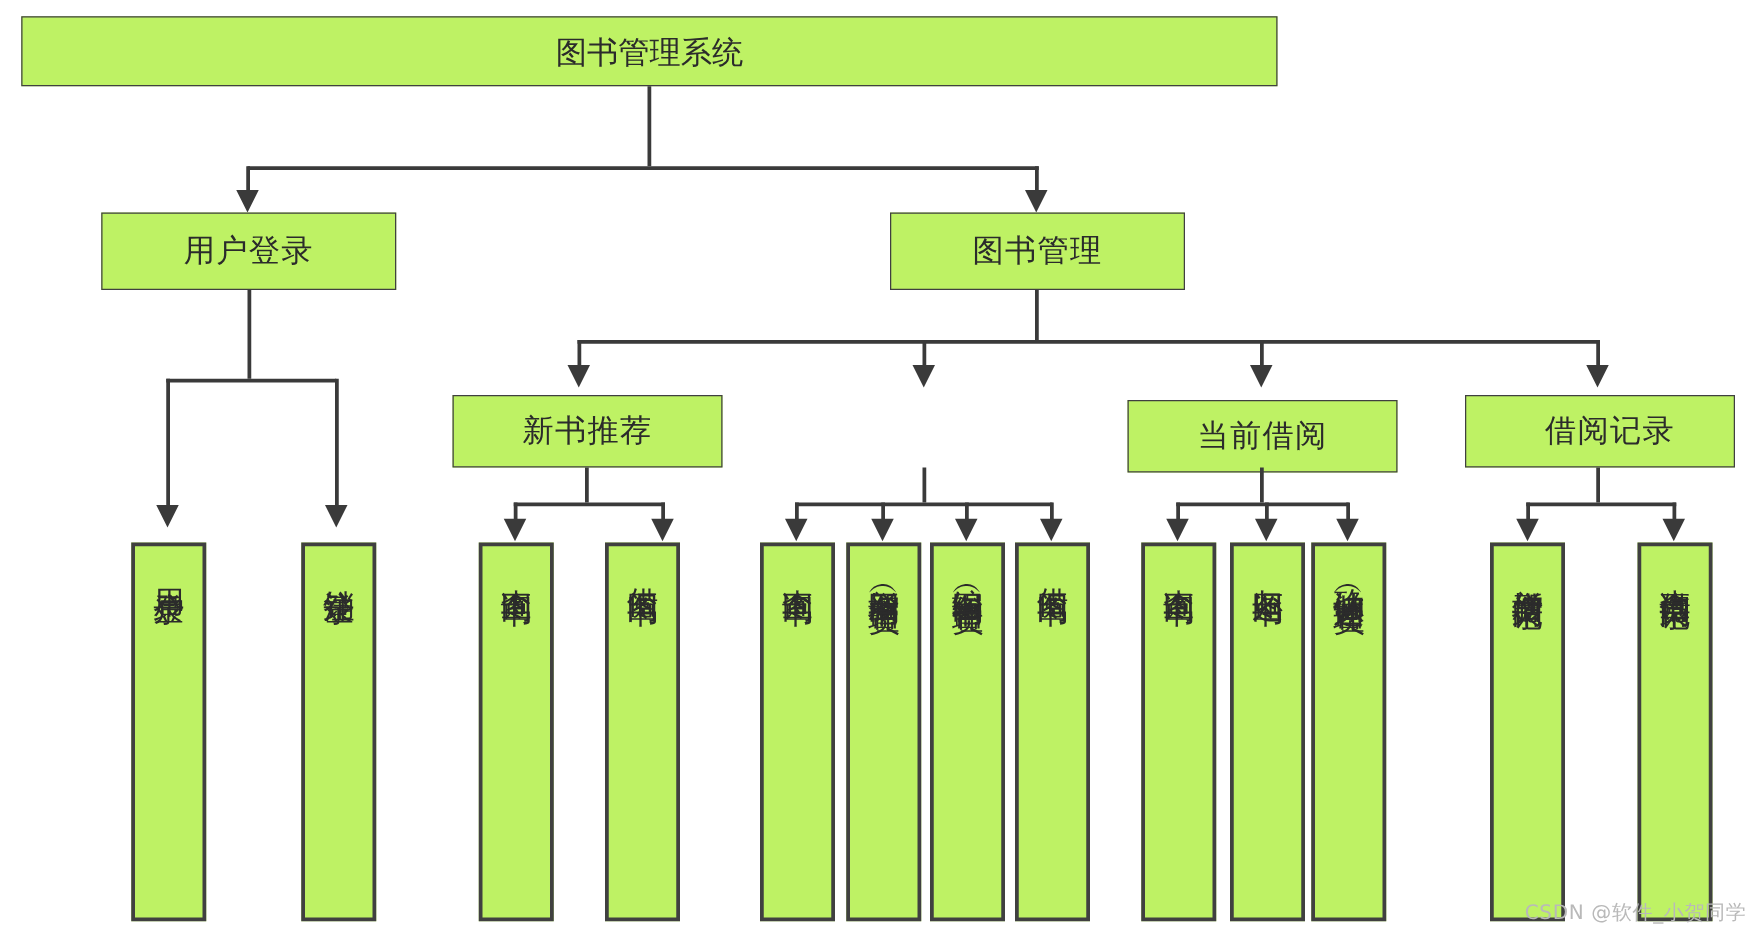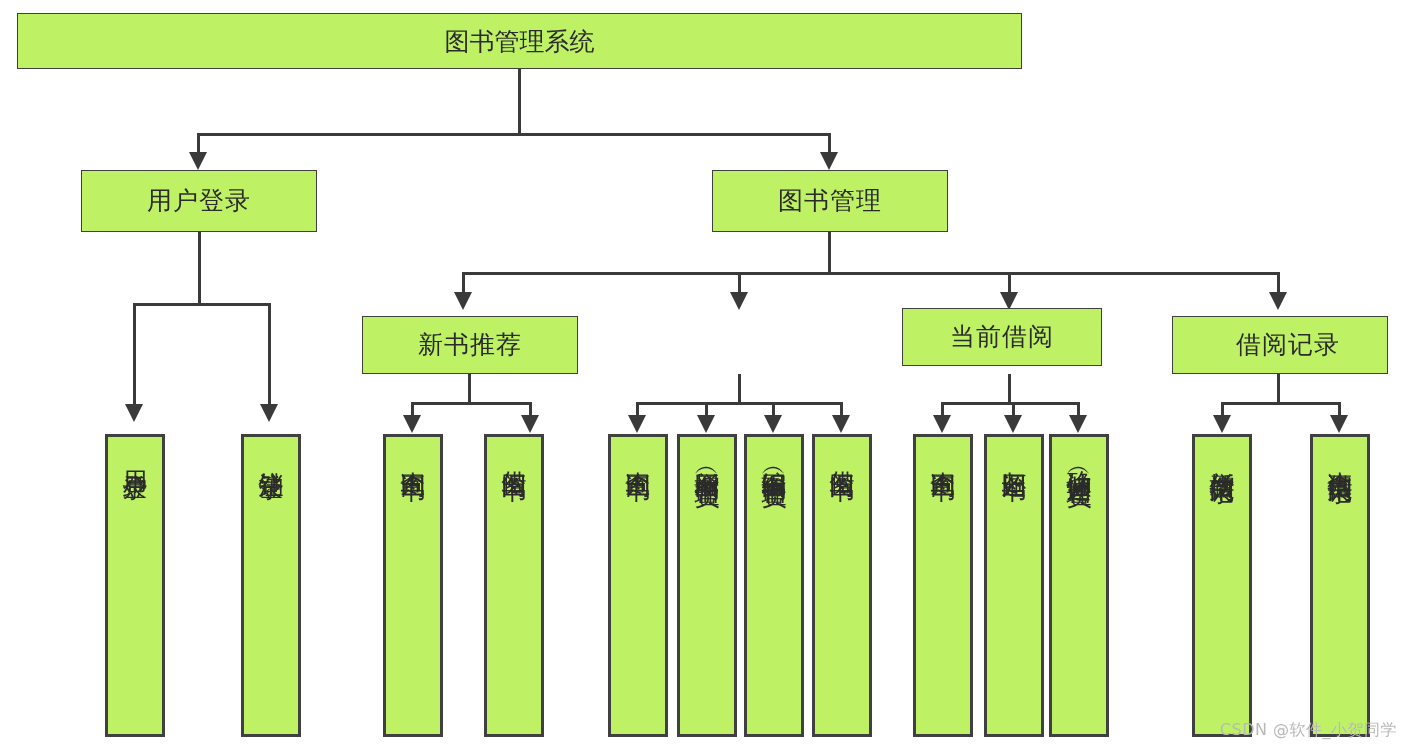--- a/index.html
+++ b/index.html
@@ -129,21 +129,21 @@
 
   <div class="vline" style="left:1008px; top:272px; width:3px; height:24px;"></div>
   <div class="arrow" style="left:1000px; top:292px;"></div>
 
   <div class="vline" style="left:1277px; top:272px; width:3px; height:24px;"></div>
   <div class="arrow" style="left:1269px; top:292px;"></div>
 
   <div class="node horiz" style="left:362px; top:316px; width:216px; height:58px;">
     <span>新书推荐</span>
   </div>
-  <div class="node horiz" style="left:902px; top:308px; width:200px; height:58px;">
+  <div class="node horiz" style="left:902px; top:320px; width:216px; height:58px;">
     <span>当前借阅</span>
   </div>
   <div class="node horiz" style="left:1172px; top:316px; width:216px; height:58px;padding-left:16px;">
     <span>借阅记录</span>
   </div>
 
   <div class="vline" style="left:468px; top:374px; width:3px; height:28px;"></div>
   <div class="hline" style="left:411px; top:402px; width:121px; height:3px;"></div>
   <div class="vline" style="left:411px; top:402px; width:3px; height:16px;"></div>
   <div class="arrow" style="left:403px; top:415px;"></div>

